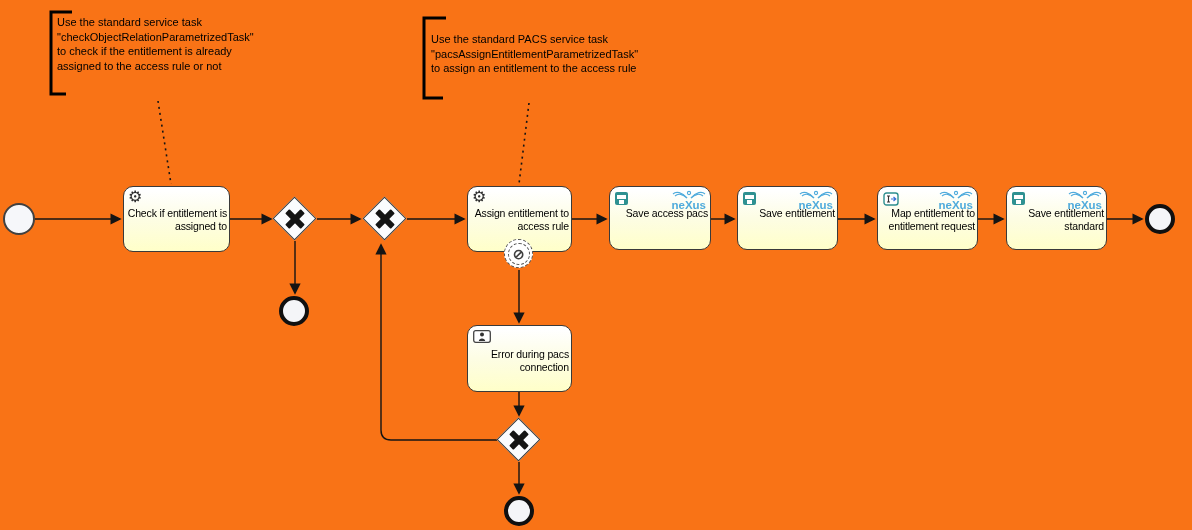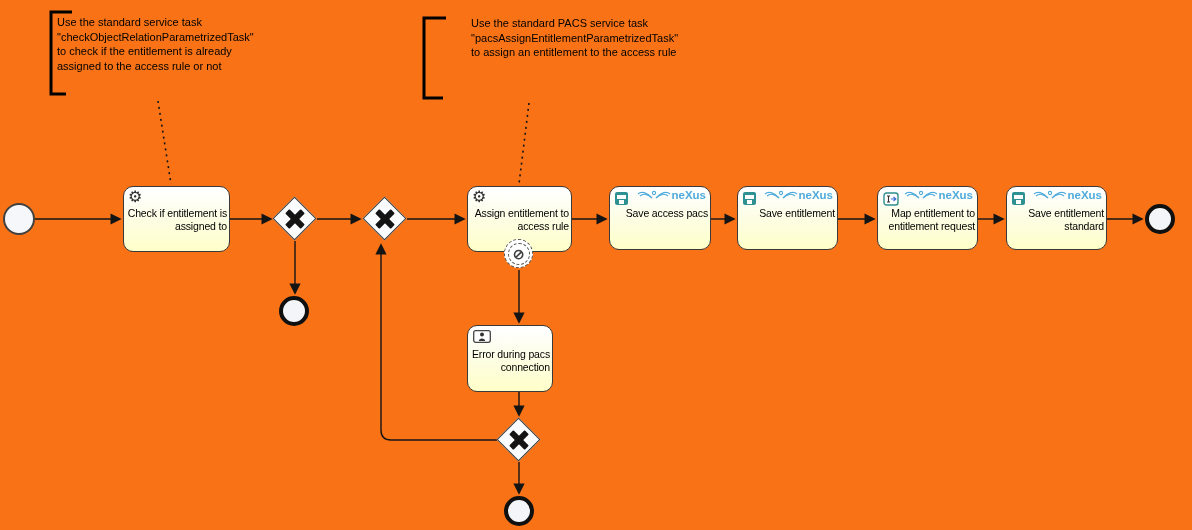--- a/index.html
+++ b/index.html
@@ -23,21 +23,21 @@
   .task .label.lo{top:22px;}
   .gear{position:absolute;left:4px;top:1px;font-size:16px;line-height:18px;color:#2f2f2f;}
   .iconrow{position:absolute;left:5px;right:4px;top:3px;display:flex;justify-content:space-between;align-items:flex-start;}
 
   
   .floppy{width:13px;height:13px;background:#2e9191;border-radius:2px;position:relative;margin-top:2px;}
   .floppy::before{content:"";position:absolute;left:2px;top:3px;width:9px;height:4px;background:#fff;}
   .floppy::after{content:"";position:absolute;left:4px;bottom:1px;width:5px;height:4px;background:#fff;}
 
   
-  .nexus{display:flex;flex-direction:row;align-items:center;}
+  .nexus{display:flex;flex-direction:column;align-items:center;}
   .nexus .word{color:#4fabdc;font-size:11.5px;font-weight:bold;line-height:10px;}
 
   
   .gw{position:absolute;width:44px;height:44px;z-index:2;}
   .gw .diamond{position:absolute;left:6px;top:6px;width:31px;height:31px;
     transform:rotate(45deg);background:#fbfcfe;border:1px solid #3a3a3a;box-sizing:border-box;}
   .gw .xb{position:absolute;left:50%;top:50%;width:22px;height:6px;background:#141414;border-radius:1px;}
   .gw .xb.a{transform:translate(-50%,-50%) rotate(45deg);}
   .gw .xb.b{transform:translate(-50%,-50%) rotate(-45deg);}
 
@@ -94,21 +94,21 @@
     <g stroke="#141414" stroke-width="1.6" fill="none" stroke-dasharray="2 4">
       <path d="M158,101 L171,184"></path>
       <path d="M529,103 L519,184"></path>
     </g>
   </svg>
 
   <div class="annotation-text" style="left:57px;top:15px;width:250px;">Use the standard service task
 "checkObjectRelationParametrizedTask"
 to check if the entitlement is already
 assigned to the access rule or not</div>
-  <div class="annotation-text" style="left:431px;top:16px;width:270px;margin-left:40px;">Use the standard PACS service task
+  <div class="annotation-text" style="left:431px;top:32px;width:270px;">Use the standard PACS service task
 "pacsAssignEntitlementParametrizedTask"
 to assign an entitlement to the access rule</div>
 
   <div class="ev-start" style="left:3px;top:203px;"></div>
 
   <div class="task" style="left:123px;top:186px;width:107px;height:66px;">
     <span class="gear">⚙</span>
     <div class="label">Check if entitlement is assigned to</div>
   </div>
 
@@ -212,21 +212,21 @@
           </g>
         </svg>
         <span class="word">neXus</span>
       </span>
     </div>
     <div class="label">Save entitlement standard</div>
   </div>
 
   <div class="ev-end" style="left:1145px;top:204px;"></div>
 
-  <div class="task" style="left:467px;top:325px;width:86px;height:67px;">
+  <div class="task" style="left:467px;top:325px;width:105px;height:67px;">
     <svg width="18" height="13" viewBox="0 0 18 13" style="position:absolute;left:5px;top:4px;">
       <rect x="0.7" y="0.7" width="16.6" height="11.6" rx="2" fill="#fff" stroke="#444" stroke-width="1.3"></rect>
       <circle cx="9" cy="4.4" r="2" fill="#333"></circle>
       <path d="M5.8,11 C5.8,7.6 12.2,7.6 12.2,11 Z" fill="#333"></path>
     </svg>
     <div class="label lo">Error during pacs connection</div>
   </div>
 
   <div class="gw" style="left:497px;top:418px;">
     <div class="diamond"></div>

